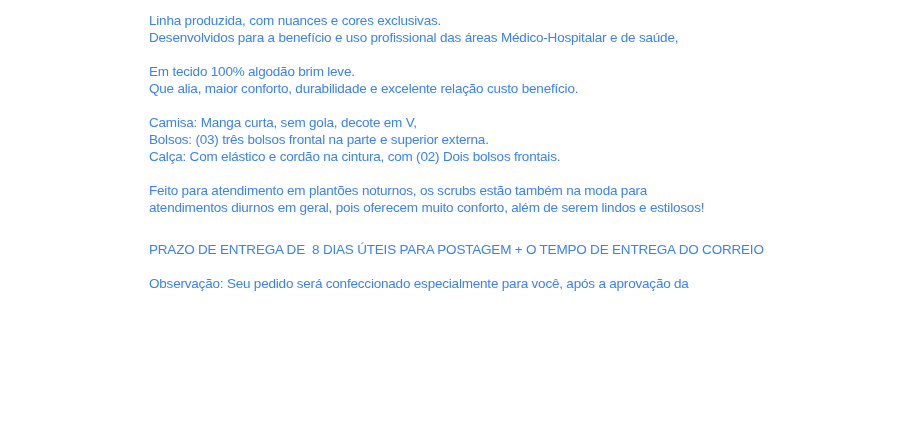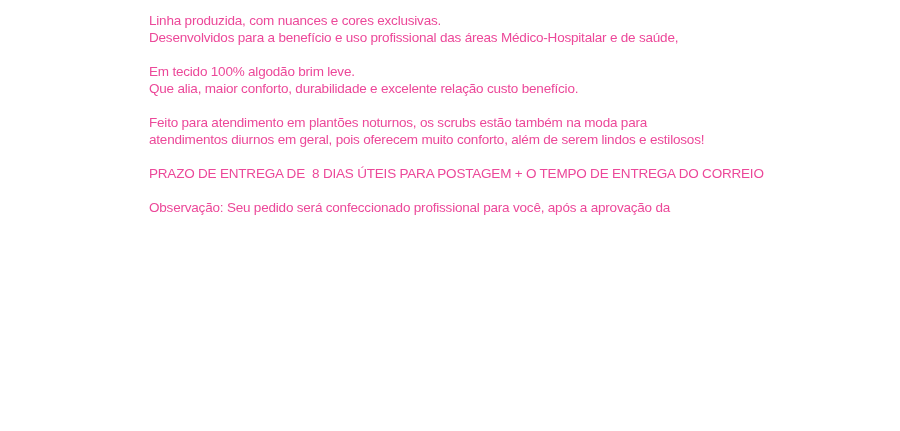--- a/index.html
+++ b/index.html
@@ -13,31 +13,31 @@
     height: 431px;
     background: #ffffff;
     overflow: hidden;
     font-family: "Liberation Sans", "DejaVu Sans", sans-serif;
   }
   .text-block {
     position: absolute;
     left: 149px;
     top: 12px;
     width: 700px;
-    color: #ec4899;
+    color: #3b82f6;
     font-size: 13.5px;
     line-height: 17px;
     letter-spacing: -0.2px;
   }
   .paragraph {
     margin: 0 0 17px 0;
     padding: 0;
   }
   .paragraph.extra-gap {
-    margin-top: 17px; 
+    margin-top: 25px; 
   }
   .line {
     white-space: pre; 
     min-height: 17px;
   }
 </style>
 </head>
 <body>
 
 <div class="page">
@@ -47,31 +47,36 @@
       <div class="line">Linha produzida, com nuances e cores exclusivas.</div>
       <div class="line">Desenvolvidos para a benefício e uso profissional das áreas Médico-Hospitalar e de saúde,</div>
     </div>
 
     <div class="paragraph">
       <div class="line">Em tecido 100% algodão brim leve.</div>
       <div class="line">Que alia, maior conforto, durabilidade e excelente relação custo benefício.</div>
     </div>
 
 
+    <div class="paragraph">
+      <div class="line">Camisa: Manga curta, sem gola, decote em V,</div>
+      <div class="line">Bolsos: (03) três bolsos frontal na parte e superior externa.</div>
+      <div class="line">Calça: Com elástico e cordão na cintura, com (02) Dois bolsos frontais.</div>
+    </div>
 
     <div class="paragraph">
     </div>
 
     <div class="paragraph">
       <div class="line">Feito para atendimento em plantões noturnos, os scrubs estão também na moda para</div>
       <div class="line">atendimentos diurnos em geral, pois oferecem muito conforto, além de serem lindos e estilosos!</div>
     </div>
 
     <div class="paragraph extra-gap">
       <div class="line">PRAZO DE ENTREGA DE  8 DIAS ÚTEIS PARA POSTAGEM + O TEMPO DE ENTREGA DO CORREIO</div>
     </div>
 
     <div class="paragraph">
-      <div class="line">Observação: Seu pedido será confeccionado profissional para você, após a aprovação da</div>
+      <div class="line">Observação: Seu pedido será confeccionado especialmente para você, após a aprovação da</div>
     </div>
 
   </div>
 </div>
 
 </body></html>

